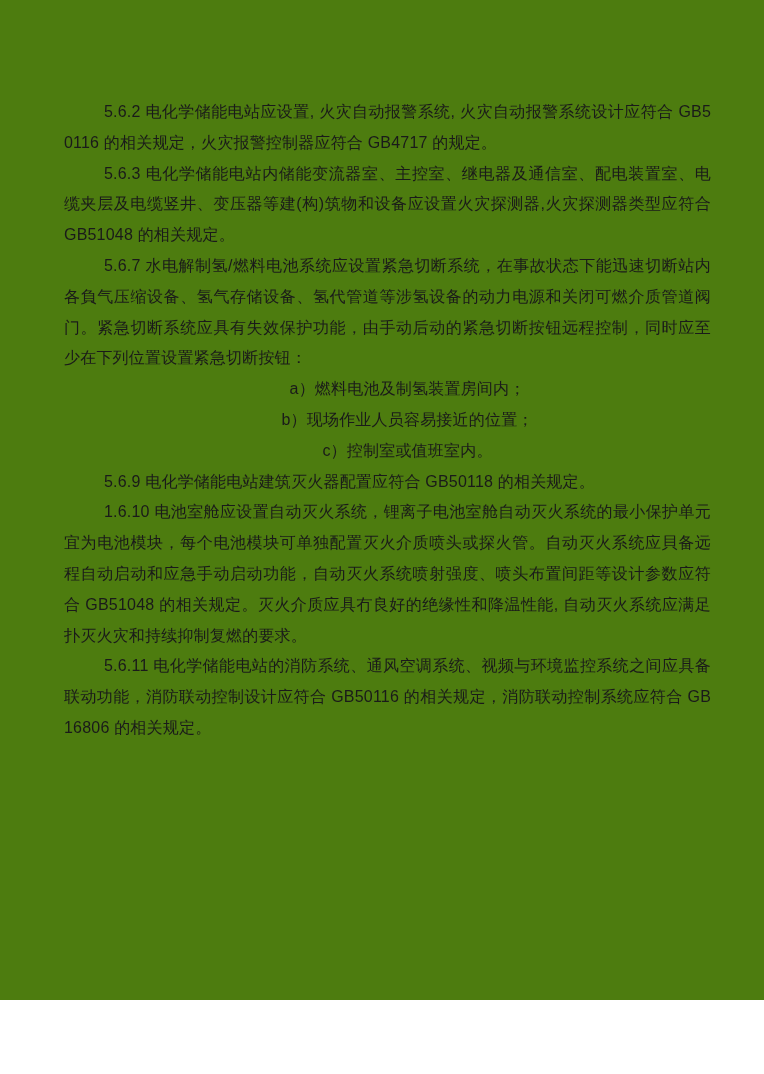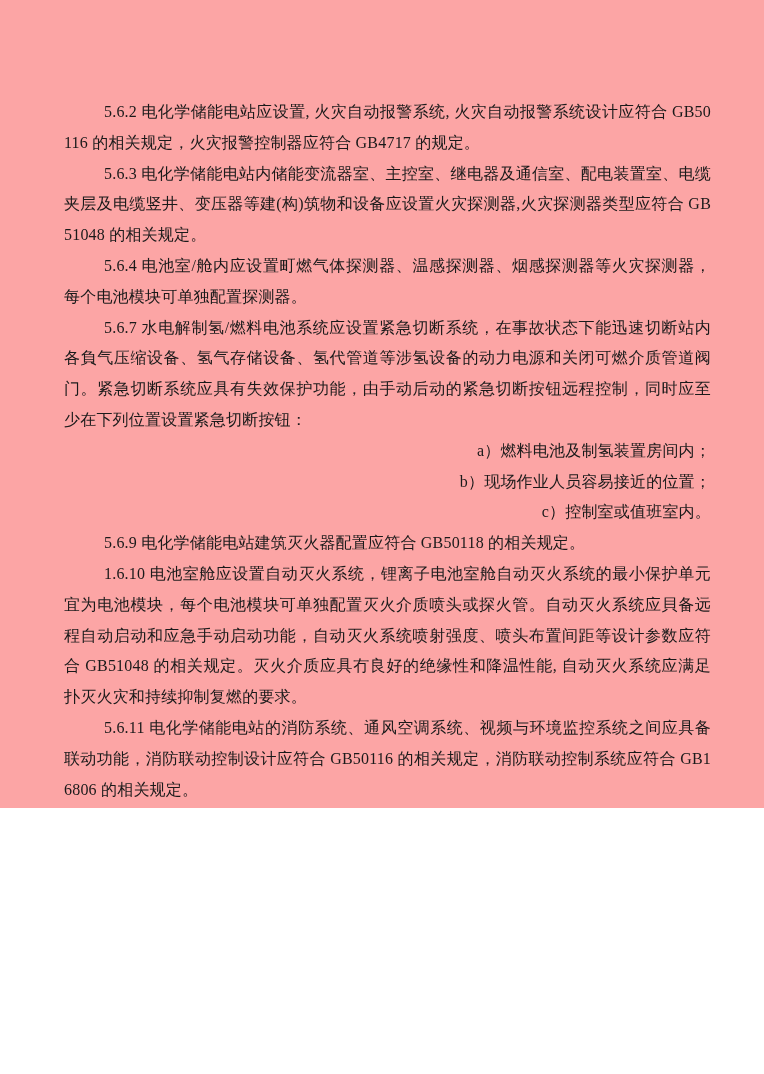--- a/index.html
+++ b/index.html
@@ -8,47 +8,46 @@
     background: #ffffff;
   }
   body {
     width: 764px;
     height: 1074px;
     overflow: hidden;
   }
   .page {
     box-sizing: border-box;
     width: 764px;
-    height: 808px;
+    height: 1000px;
     padding: 97px 53px 0 64px;
-    background: #fca5a5;
-    font-family: Liberation Serif, serif;
+    background: #4d7c0f;
+    font-family: Liberation Sans, sans-serif;
     color: #1a1a1a;
   }
   .page p {
     margin: 0;
     padding: 0;
     font-size: 16px;
     line-height: 30.8px;
     text-indent: 40px;
     text-align: justify;
     letter-spacing: 0.2px;
     word-break: break-all;
   }
   .page p.list-item {
-    text-align: right;
+    text-align: center;
   }
 </style>
 </head>
 <body>
 
 <div class="page">
   <p class="clause">5.6.2 电化学储能电站应设置, 火灾自动报警系统, 火灾自动报警系统设计应符合 GB50116 的相关规定，火灾报警控制器应符合 GB4717 的规定。</p>
   <p class="clause">5.6.3 电化学储能电站内储能变流器室、主控室、继电器及通信室、配电装置室、电缆夹层及电缆竖井、变压器等建(构)筑物和设备应设置火灾探测器,火灾探测器类型应符合 GB51048 的相关规定。</p>
-  <p class="clause">5.6.4 电池室/舱内应设置町燃气体探测器、温感探测器、烟感探测器等火灾探测器，每个电池模块可单独配置探测器。</p>
   <p class="clause">5.6.7 水电解制氢/燃料电池系统应设置紧急切断系统，在事故状态下能迅速切断站内各負气压缩设备、氢气存储设备、氢代管道等涉氢设备的动力电源和关闭可燃介质管道阀门。紧急切断系统应具有失效保护功能，由手动后动的紧急切断按钮远程控制，同时应至少在下列位置设置紧急切断按钮：</p>
   <p class="list-item">a）燃料电池及制氢装置房间内；</p>
   <p class="list-item">b）现场作业人员容易接近的位置；</p>
   <p class="list-item">c）控制室或值班室内。</p>
   <p class="clause">5.6.9 电化学储能电站建筑灭火器配置应符合 GB50118 的相关规定。</p>
   <p class="clause">1.6.10 电池室舱应设置自动灭火系统，锂离子电池室舱自动灭火系统的最小保护单元宜为电池模块，每个电池模块可单独配置灭火介质喷头或探火管。自动灭火系统应貝备远程自动启动和应急手动启动功能，自动灭火系统喷射强度、喷头布置间距等设计参数应符合 GB51048 的相关规定。灭火介质应具冇良好的绝缘性和降温性能, 自动灭火系统应满足扑灭火灾和持续抑制复燃的要求。</p>
   <p class="clause">5.6.11 电化学储能电站的消防系统、通风空调系统、视频与环境监控系统之间应具备联动功能，消防联动控制设计应符合 GB50116 的相关规定，消防联动控制系统应符合 GB16806 的相关规定。</p>
 </div>
 
 </body></html>

